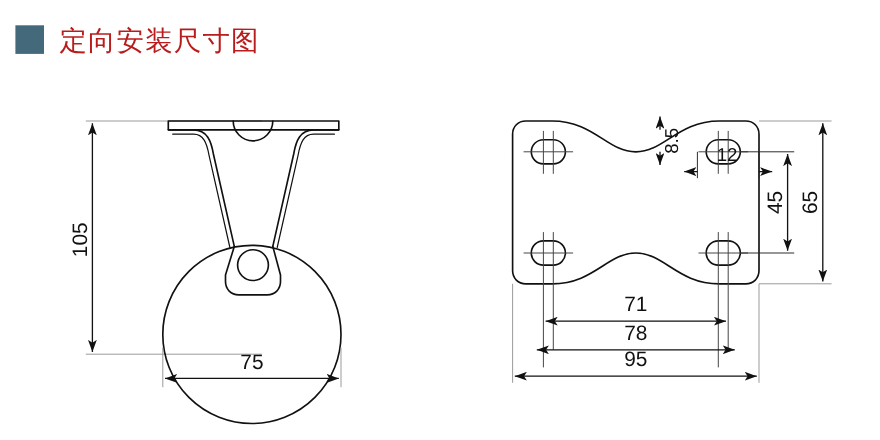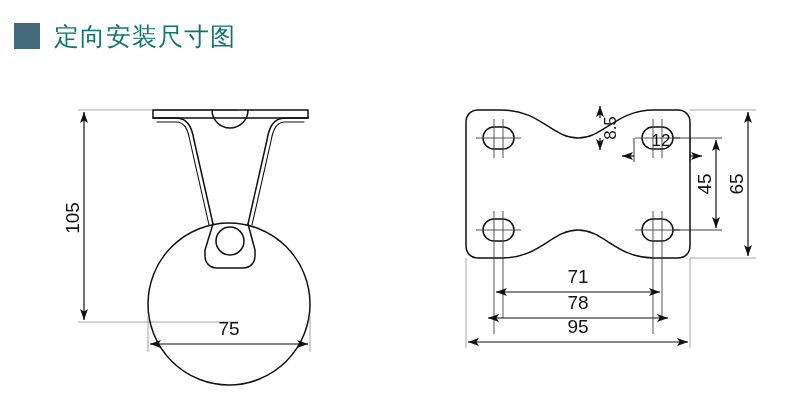--- a/index.html
+++ b/index.html
@@ -34,21 +34,21 @@
   .title-marker {
     width: 26px;
     height: 26px;
     background: #44697a;
     flex: 0 0 auto;
   }
   .title-text {
     margin-left: 14px;
     font-size: 25px;
     line-height: 1;
-    color: #0f766e;
+    color: #b91c1c;
     font-family: "DejaVu Sans", "Liberation Sans", sans-serif;
     letter-spacing: 1px;
     white-space: nowrap;
   }
   .drawing-area {
     position: absolute;
     left: 0;
     top: 72px;
     width: 800px;
     height: 328px;

